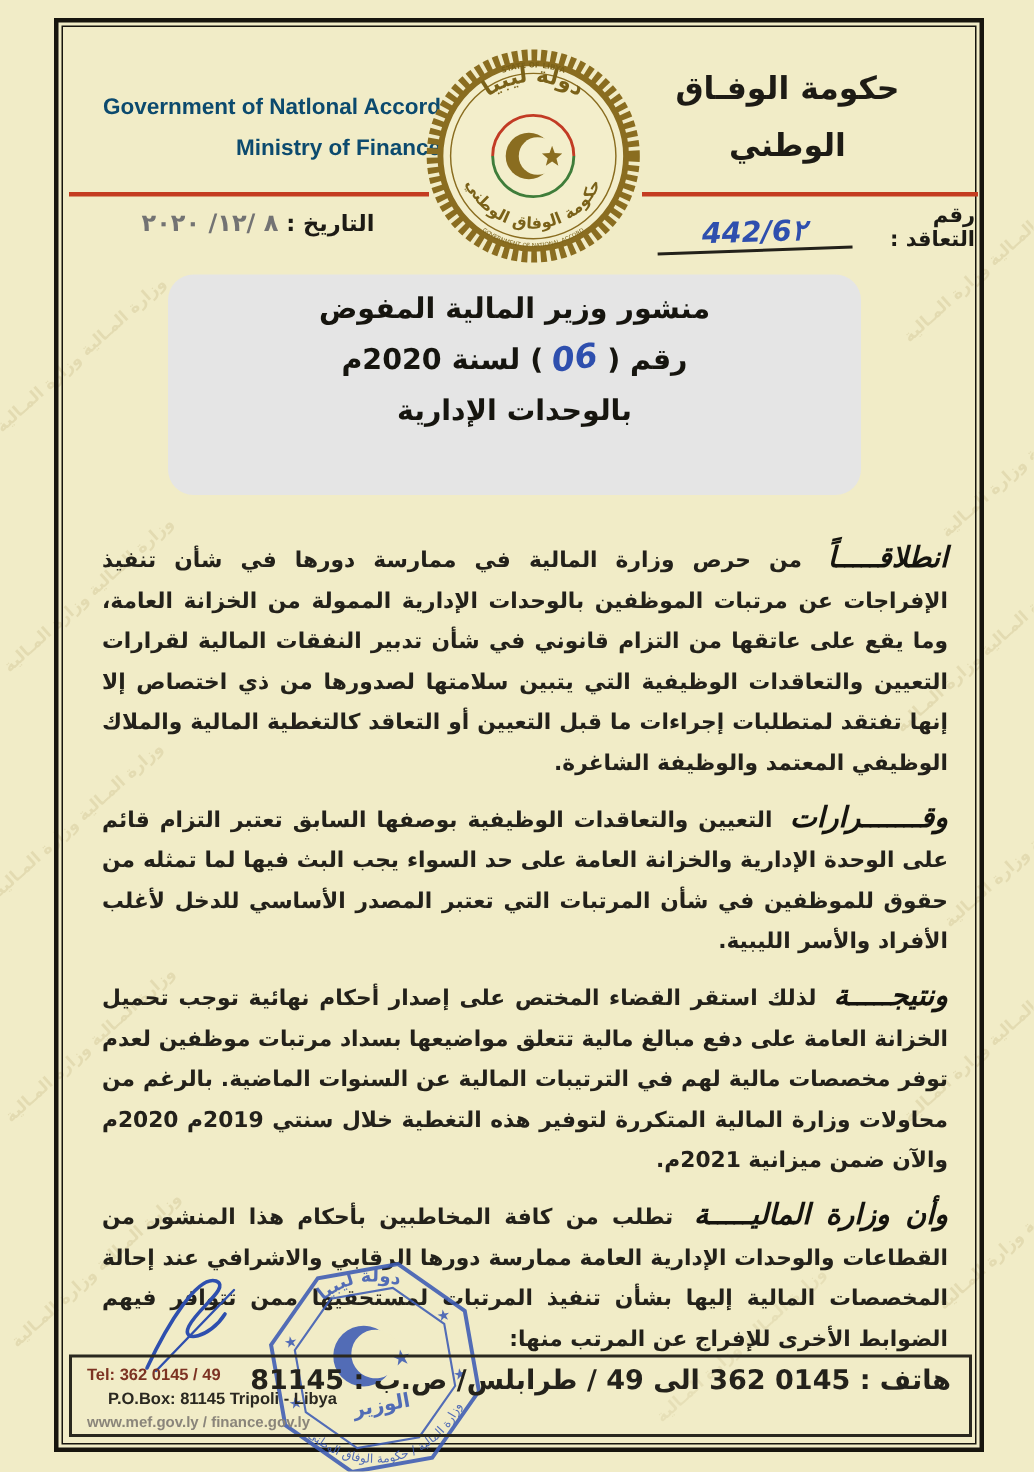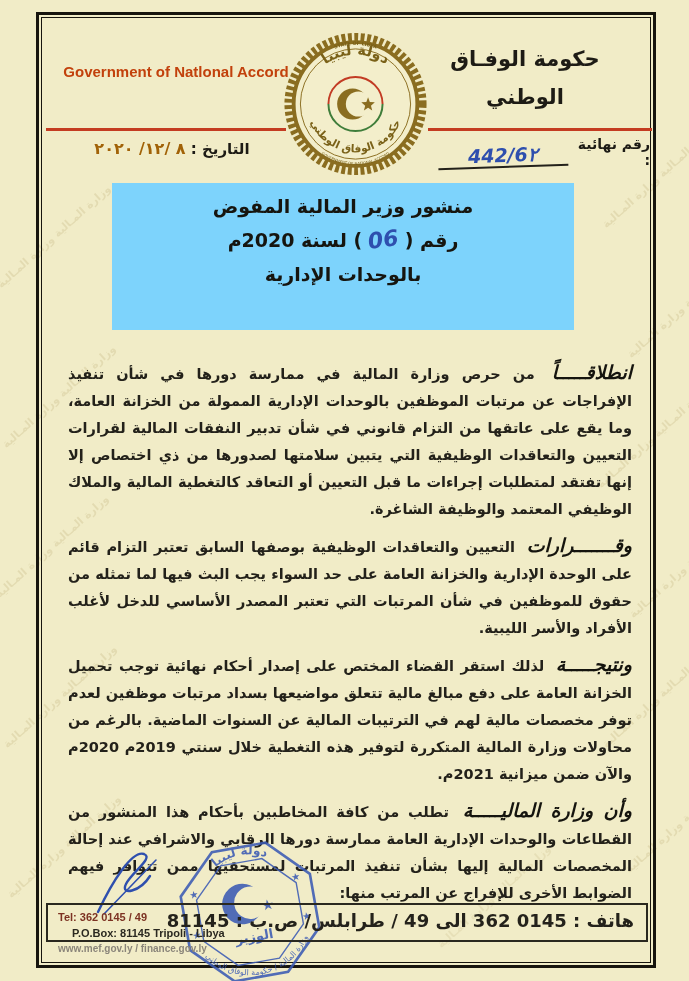--- a/index.html
+++ b/index.html
@@ -11,68 +11,68 @@
   
   .wm{
     position:absolute;color:#a08a4a;opacity:.17;font-size:11px;font-weight:bold;
     transform:rotate(-42deg);white-space:nowrap;pointer-events:none;
   }
   
   .frame{position:absolute;left:36px;top:12px;width:614px;height:950px;border:3px solid #17150e;}
   .frame-inner{position:absolute;inset:2px;border:1px solid #17150e;}
   
   .hdr-en{
-    position:absolute;left:58px;top:58px;width:236px;text-align:center;
-    font-family:"Liberation Sans",sans-serif;font-weight:bold;color:#c2410c;
+    position:absolute;left:58px;top:58px;width:236px;text-align:right;
+    font-family:"Liberation Sans",sans-serif;font-weight:bold;color:#0c4a6e;
     font-size:15px;line-height:27px;
   }
   .hdr-ar{
     position:absolute;right:54px;top:40px;width:220px;text-align:center;
     font-weight:bold;color:#1d1b15;font-size:21px;line-height:38px;direction:rtl;
   }
   .redline{position:absolute;top:128px;height:3px;background:#c43c21;}
   .redline.left{left:46px;width:240px;}
   .redline.right{left:428px;width:224px;}
   .date-row{
     position:absolute;left:52px;top:139px;width:240px;direction:rtl;text-align:center;
     font-size:15px;font-weight:bold;color:#1d1b15;
   }
-  .date-row .val{color:#a16207;font-size:16px;letter-spacing:1px;}
+  .date-row .val{color:#737373;font-size:16px;letter-spacing:1px;}
   .ref-row{
     position:absolute;left:438px;top:136px;width:212px;direction:rtl;
     font-size:14px;font-weight:bold;color:#1d1b15;display:flex;align-items:flex-end;
   }
   .ref-row .val{
     display:inline-block;min-width:130px;text-align:center;border-bottom:2px solid #23211a;
     color:#2e4fae;font-size:19px;font-style:italic;transform:rotate(-2deg);
   }
   
   .title-box{
     position:absolute;left:112px;top:183px;width:462px;height:147px;
-    background:#7dd3fc;text-align:center;direction:rtl;color:#16150f;
-    font-weight:bold;padding-top:6px;box-sizing:border-box;
+    background:#e5e5e5;text-align:center;direction:rtl;color:#16150f;
+    font-weight:bold;padding-top:6px;box-sizing:border-box;border-radius:17px;
   }
   .title-box .tl{font-size:19px;line-height:34px;}
   .hand{
     color:#2e4fae;font-size:22px;font-style:italic;font-weight:bold;
     display:inline-block;transform:rotate(-8deg);padding:0 6px;
   }
   
   .body-text{
     position:absolute;left:68px;top:359px;width:564px;direction:rtl;
     color:#23211a;font-weight:bold;font-size:14.5px;line-height:27px;text-align:justify;
   }
   .body-text p{margin:0 0 9px 0;}
   .lead{font-size:19px;font-style:italic;padding-left:5px;color:#15140e;}
   
   .signature{position:absolute;left:92px;top:842px;}
   .stamp{position:absolute;left:166px;top:836px;opacity:.88;}
   
   .footer-box{
-    position:absolute;left:46px;top:903px;width:602px;height:39px;
+    position:absolute;left:46px;top:903px;width:602px;height:55px;
     border:2px solid #2a281f;box-sizing:border-box;
   }
   .f-en{
     position:absolute;left:10px;top:4px;font-family:"Liberation Sans",sans-serif;
     font-weight:bold;font-size:11px;line-height:16px;
   }
   .f-en .tel{color:#7c3222;}
   .f-en .po{color:#2a2820;padding-left:14px;}
   .f-en .web{color:#8a857a;font-size:10px;}
   .f-ar{
@@ -96,20 +96,21 @@
 <span class="wm" style="left:-14px;top:690px">وزارة المـالية وزارة المـالية</span>
 <span class="wm" style="left:-10px;top:840px">وزارة المـالية وزارة المـالية</span>
 <span class="wm" style="left:420px;top:890px;opacity:.12">وزارة المـالية وزارة المـالية</span>
 
 <div class="frame">
   <div class="frame-inner"></div>
 </div>
 
 <div class="hdr-en">
   <div>Government of Natlonal Accord</div>
+  <div>Ministry of Finance</div>
 </div>
 
 <div class="hdr-ar">
   <div>حكومة الوفـاق الوطني</div>
 </div>
 
 <svg class="seal" style="position:absolute;left:283px;top:30px" width="145" height="148" viewBox="0 0 150 152">
   <defs>
     <path id="sealTopArc" d="M 22,78 A 53,53 0 0 1 128,78" fill="none"></path>
     <path id="sealTopSmallArc" d="M 12,78 A 63,63 0 0 1 138,78" fill="none"></path>
@@ -139,21 +140,21 @@
 </svg>
 
 <div class="redline left"></div>
 <div class="redline right"></div>
 
 <div class="date-row">
   <span>التاريخ :</span>
   <span class="val">٨ /١٢/ ٢٠٢٠</span>
 </div>
 <div class="ref-row">
-  <span style="margin-left:4px">رقم نهائية :</span>
+  <span style="margin-left:4px">رقم التعاقد :</span>
   <span class="val">442/6٢</span>
 </div>
 
 <div class="title-box">
   <div class="tl">منشور وزير المالية المفوض</div>
   <div class="tl">
     <span>رقم (</span><span class="hand">06</span><span>) لسنة 2020م</span>
   </div>
   <div class="tl">بالوحدات الإدارية</div>
 </div>

